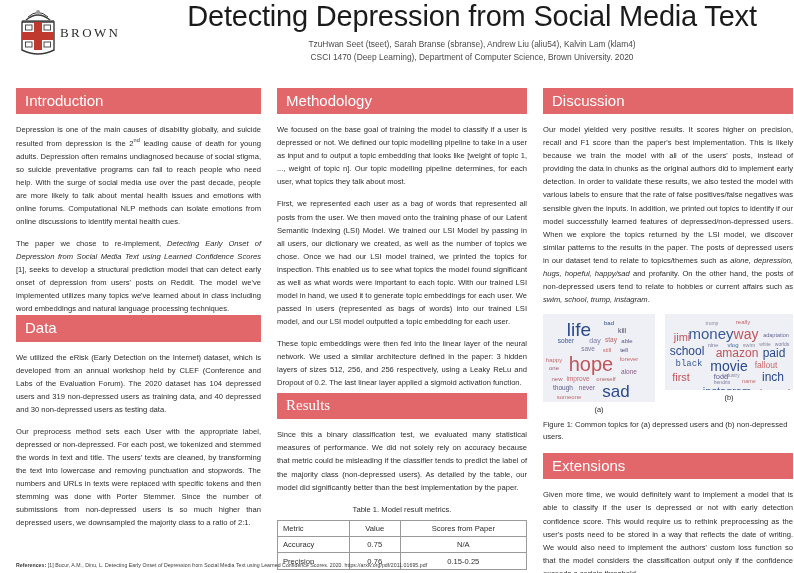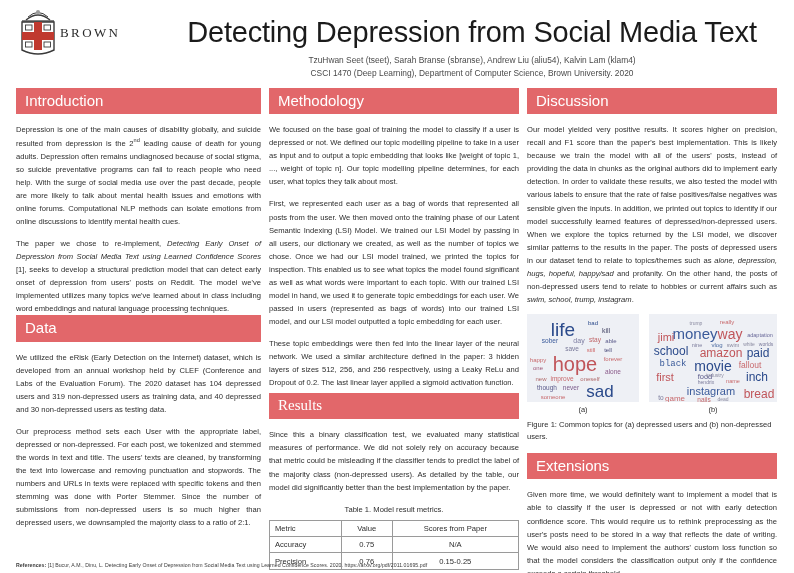--- a/index.html
+++ b/index.html
@@ -12,27 +12,27 @@
   }
   .poster { position:relative; width:794px; height:573px; box-sizing:border-box; padding:0 16px; }
 
   
   .header { display:flex; align-items:flex-start; height:88px; }
   .logo-box { width:150px; flex:0 0 150px; display:flex; flex-direction:row;
               align-items:center; justify-content:flex-start; padding-top:6px; }
   .crest { width:44px; height:52px; }
   .logo-word { font-family:"Liberation Serif", serif; font-size:13px; letter-spacing:2.4px;
                color:#2b2b2b; margin-top:2px; }
-  .title-box { flex:1; text-align:center; padding-top:16px; }
+  .title-box { flex:1; text-align:center; padding-top:0; }
   .poster-title { font-size:29px; font-weight:400; color:#1b1b1b; letter-spacing:-0.2px;
                   line-height:1.12; }
   .authors { font-size:8.4px; color:#4a4a4a; margin-top:6px; line-height:1.45; }
 
   
-  .columns { display:flex; gap:8px; height:452px; }
+  .columns { display:flex; gap:16px; height:452px; }
   .col { width:245px; flex:0 0 245px; }
   .col.mid, .col.right { width:250px; flex:0 0 250px; }
 
   .sec-head {
     background:#e2676a; color:#ffffff;
     font-size:15px; font-weight:400;
     padding:4px 9px 5px 9px;
     line-height:1.15;
   }
   .body-text {
@@ -50,21 +50,21 @@
   table.results td.c { text-align:center; }
   table.results tr:first-child td { }
 
   
   .figure-row { display:flex; gap:10px; margin-top:8px; justify-content:center; }
   .cloud-wrap { text-align:center; }
   .cloud {
     position:relative; background:#eef0f5; overflow:hidden;
   }
   .cloud.a { width:112px; height:88px; }
-  .cloud.b { width:128px; height:88px; }
+  .cloud.b { width:128px; height:76px; }
   .cloud span { position:absolute; white-space:nowrap; font-family:"Liberation Sans", sans-serif;
                 line-height:1; transform:translate(-50%,-50%); }
   .cloud-label { font-size:7.4px; margin-top:3px; color:#2d2d2d; }
   .fig-caption { font-size:7.6px; line-height:1.6; margin-top:5px; color:#2d2d2d; }
 
   
   .footer { position:absolute; left:16px; bottom:5px; font-size:5.2px; color:#3a3a3a;
             letter-spacing:0.05px; }
   .footer b { font-weight:700; }
 </style>

